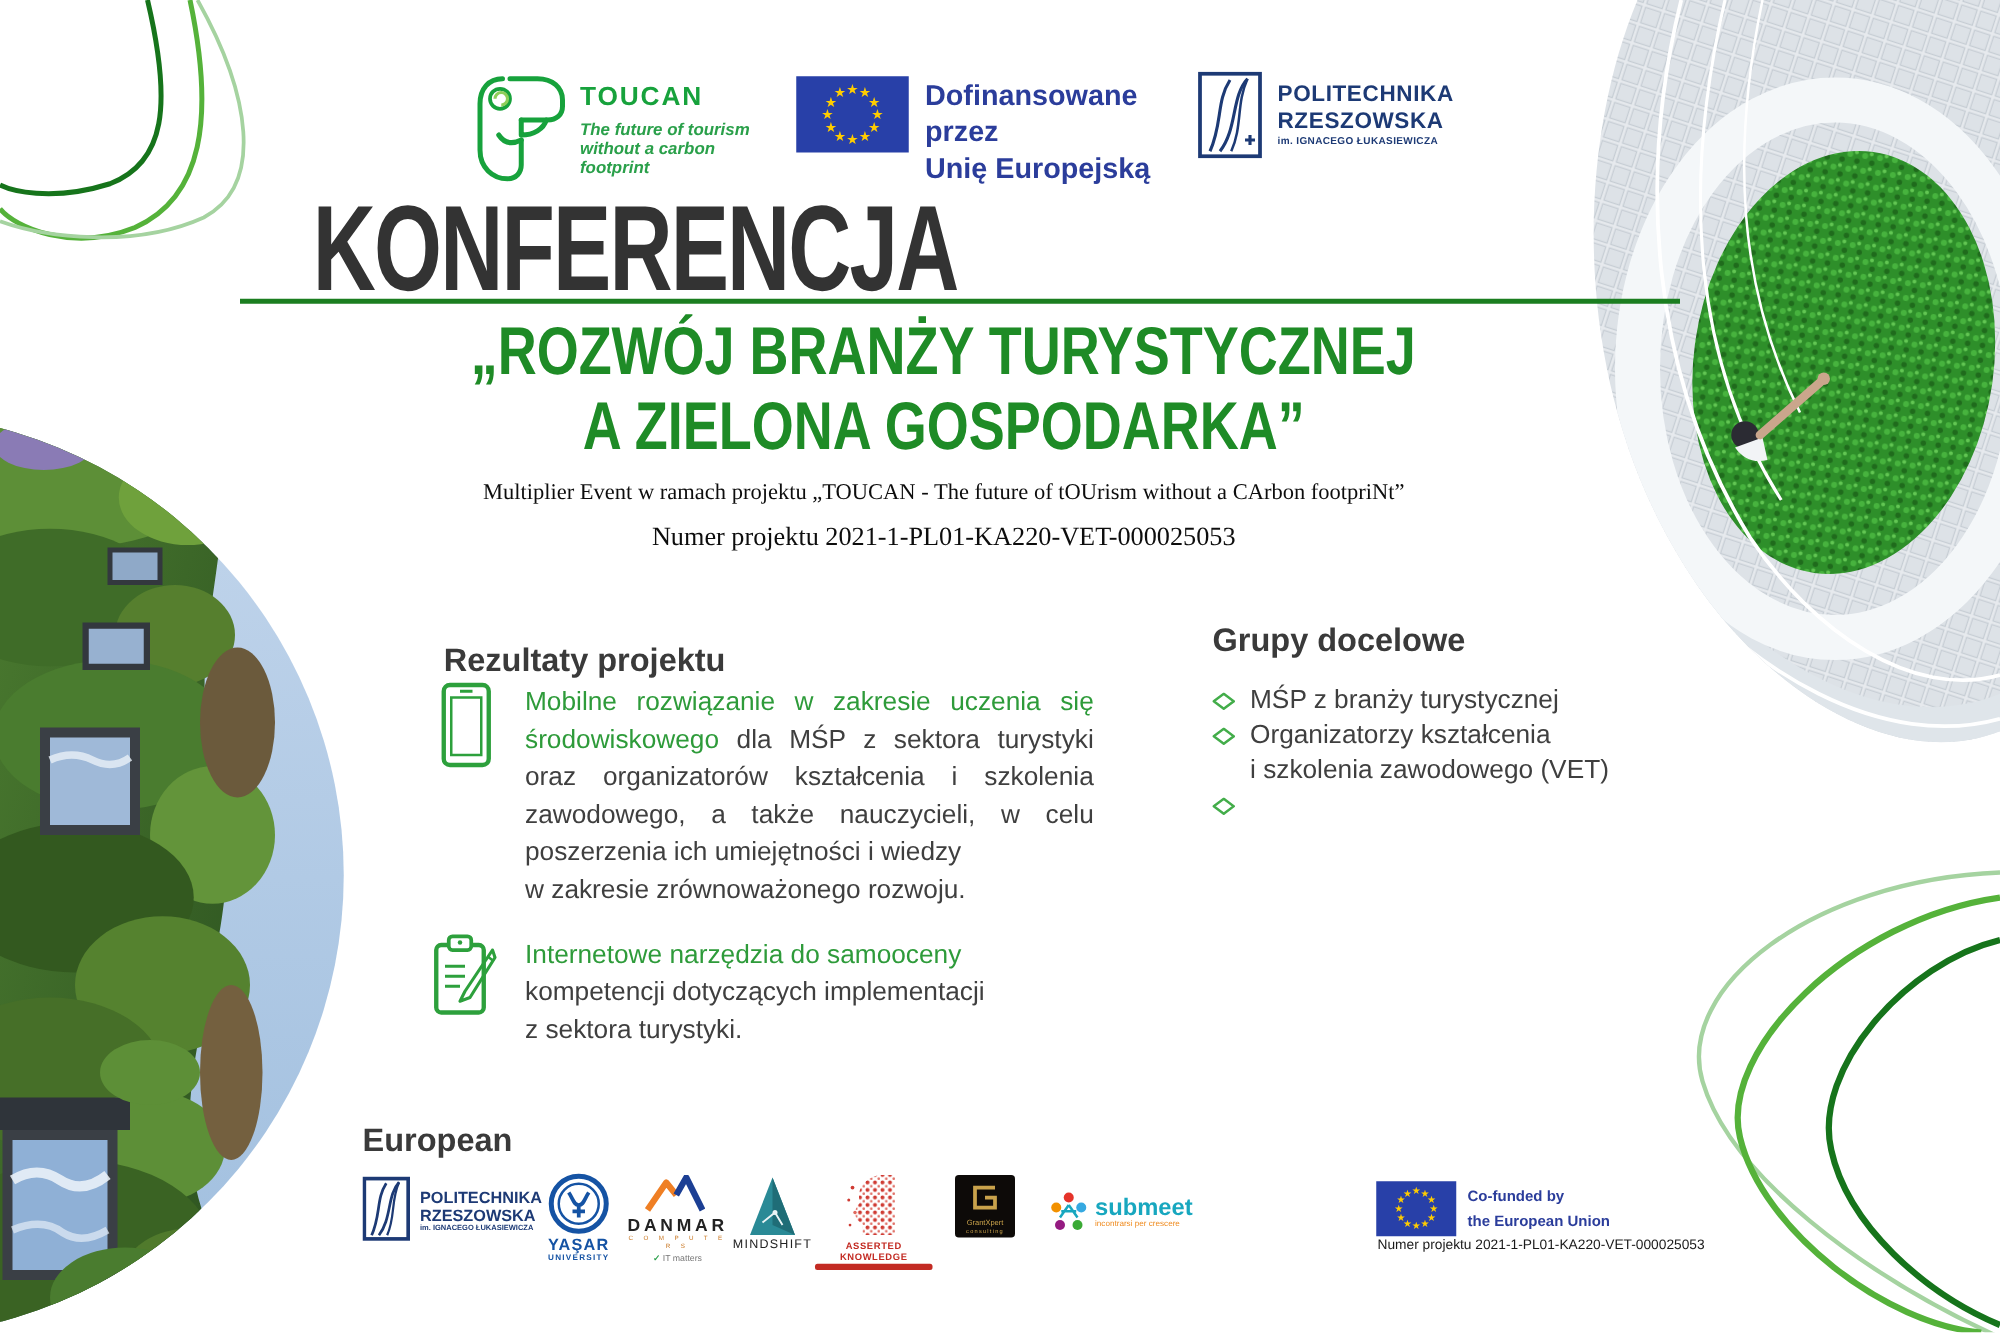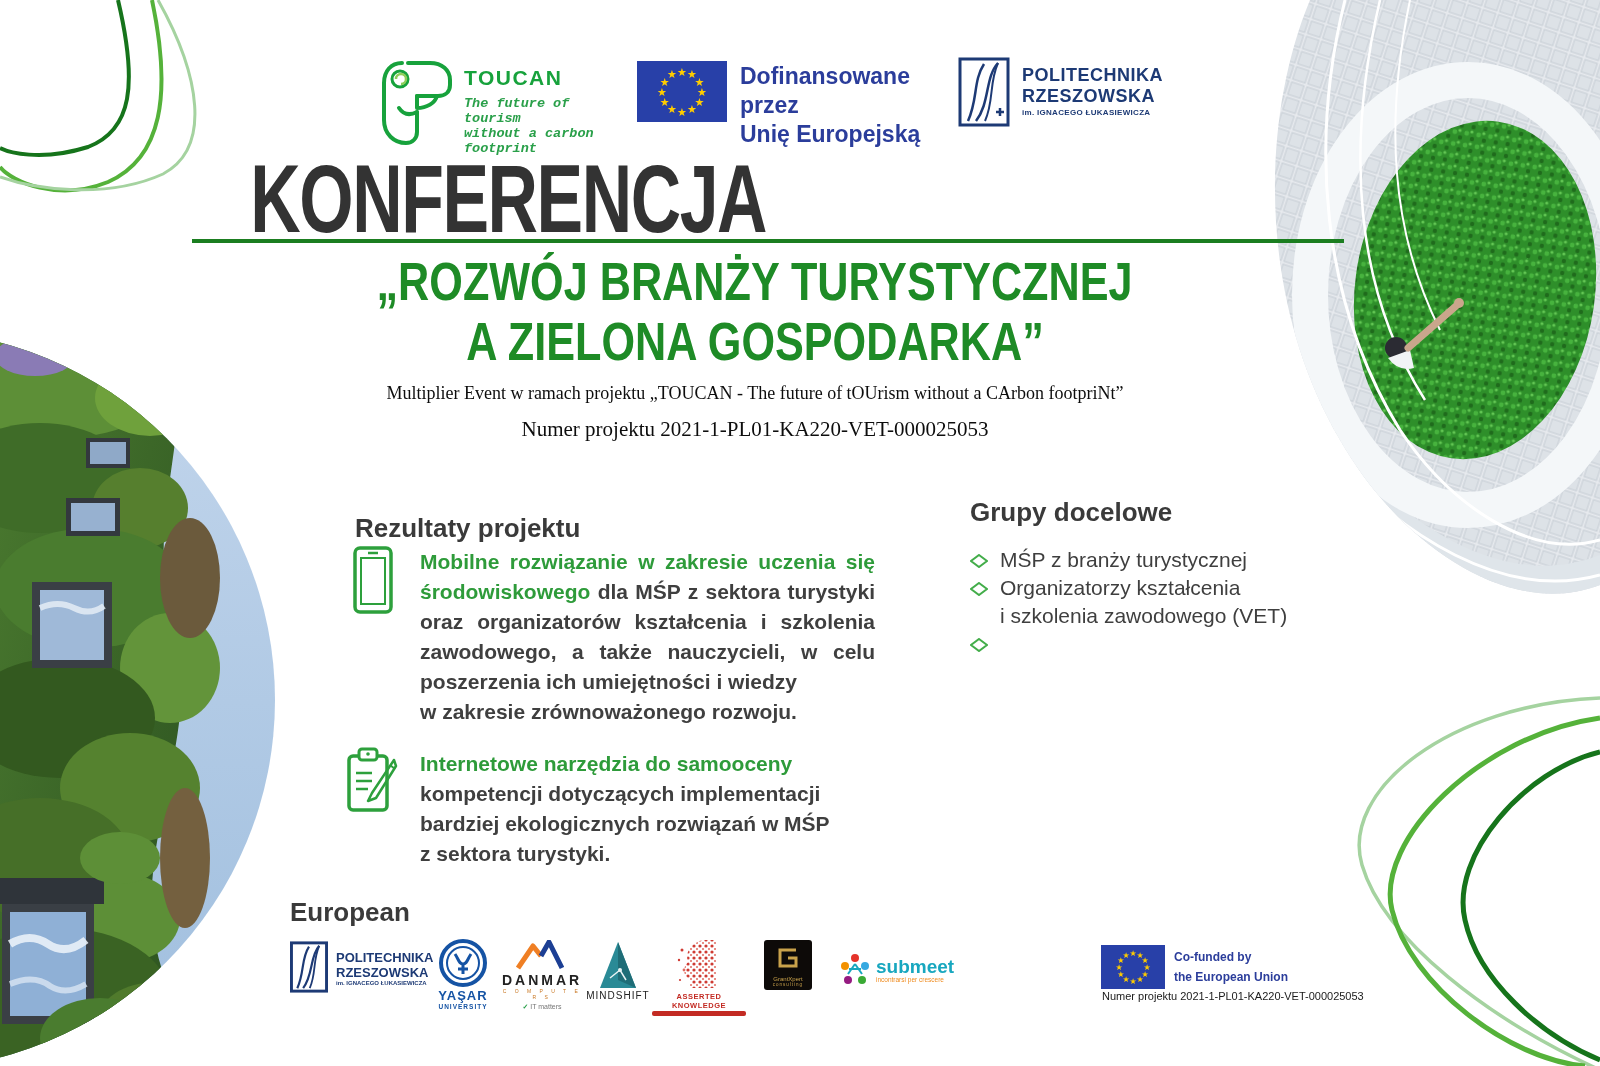--- a/index.html
+++ b/index.html
@@ -3,21 +3,21 @@
 <meta charset="utf-8">
 <style>
   html,body{margin:0;padding:0;}
   body{width:1600px;height:1066px;background:#ffffff;overflow:hidden;
        font-family:"Liberation Sans", sans-serif;}
   .page{position:relative;width:1600px;height:1066px;background:#fff;}
   .abs{position:absolute;}
 
   
   .toucan-name{font-size:21px;font-weight:bold;color:#17a23c;letter-spacing:1.5px;}
-  .toucan-tag{font-family:Liberation Mono, monospace;font-style:italic;font-weight:bold;
+  .toucan-tag{font-family:Liberation Sans, sans-serif;font-style:italic;font-weight:bold;
               color:#2aa04a;font-size:13.5px;line-height:15px;margin-top:6px;}
   .euflag{background:#2840a8;position:relative;box-shadow:0 0 0 1px #2840a8;}
   .eu-stars span{position:absolute;color:#ffcc00;transform:translate(-50%,-50%);}
   .eu-funding-text{font-size:23px;font-weight:bold;color:#2b3d9b;line-height:29px;}
   .prz-text1{font-size:18px;font-weight:bold;color:#1d3a75;line-height:21px;letter-spacing:.5px;}
   .prz-text3{font-size:8px;font-weight:bold;color:#1d3a75;margin-top:1px;letter-spacing:.3px;}
 
   
   .title-wrap{left:150px;top:143px;width:1210px;}
   .konf{font-size:97px;font-weight:bold;color:#333;letter-spacing:-2px;
@@ -25,21 +25,21 @@
   .rule{height:4px;background:#1b7e20;}
   .sub{font-size:54px;font-weight:bold;color:#1e8b26;white-space:nowrap;
        display:inline-block;transform:scaleX(.8);transform-origin:center;}
   .serif1{font-family:"Liberation Serif",serif;font-size:18px;color:#0d0d0d;}
   .serif2{font-family:"Liberation Serif",serif;font-size:21px;color:#0d0d0d;}
   .centerline{width:1210px;left:150px;text-align:center;white-space:nowrap;}
 
   
   .sec-head{font-size:26px;font-weight:bold;color:#3a3a3a;}
   .rlines{width:455px;font-size:21px;line-height:30px;color:#3f3f3f;}
-  .rline{white-space:nowrap;font-weight:bold;}
+  .rline{white-space:nowrap;}
   .rline.stretch{white-space:normal;text-align:justify;text-align-last:justify;}
   .rline .g{color:#2e9b3a;}
   .rline .d{color:#3f3f3f;}
   .tg-row{display:flex;align-items:flex-start;margin-bottom:0;}
   .tg-diamond{flex:0 0 auto;margin:8px 12px 0 0;}
   .tg-lines{font-size:21px;line-height:28px;color:#3f3f3f;}
 
   
   .plogo{position:absolute;top:0;}
   .p-prz-text{font-size:13px;font-weight:bold;color:#1d3a75;line-height:15px;}
@@ -265,21 +265,20 @@
       <rect x="13" y="2" width="18" height="11" rx="3" fill="#fff" stroke="#2da03c" stroke-width="3"></rect>
       <circle cx="22" cy="7" r="1.8" fill="#2da03c"></circle>
       <path d="M10,26 h16 M10,34 h16 M10,42 h12" stroke="#2da03c" stroke-width="2.5"></path>
       <path d="M48,13 L26,46 L22,54 L30,51 L50,19 Z" fill="none" stroke="#2da03c" stroke-width="2.5" stroke-linejoin="round"></path>
       <path d="M44,18 l5,4" stroke="#2da03c" stroke-width="2"></path>
     </svg>
   </div>
   <div class="abs rlines" style="left:420px;top:749px">
       <div class="rline"><span class="g">Internetowe narzędzia do samooceny</span></div>
       <div class="rline"><span class="d">kompetencji dotyczących implementacji</span></div>
-      <div class="rline"><span class="d">bardziej ekologicznych rozwiązań w MŚP</span></div>
       <div class="rline"><span class="d">z sektora turystyki.</span></div>
     </div>
 
   <div class="abs sec-head" style="left:970px;top:497px">Grupy docelowe</div>
   <div class="abs" style="left:970px;top:546px;width:360px">
       <div class="tg-row">
         <svg class="tg-diamond" width="18" height="14" viewBox="0 0 18 14">
           <polygon points="9,1 17,7 9,13 1,7" fill="none" stroke="#43ad4a" stroke-width="2"></polygon>
         </svg>
         <div class="tg-lines">

